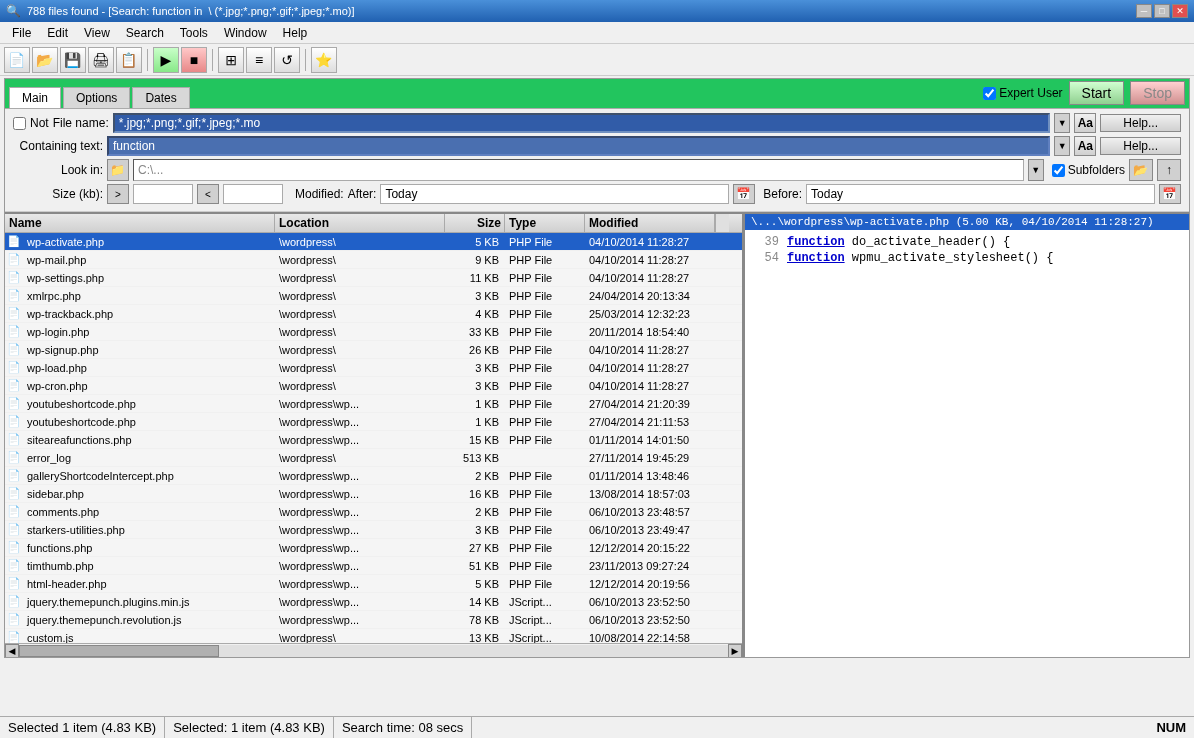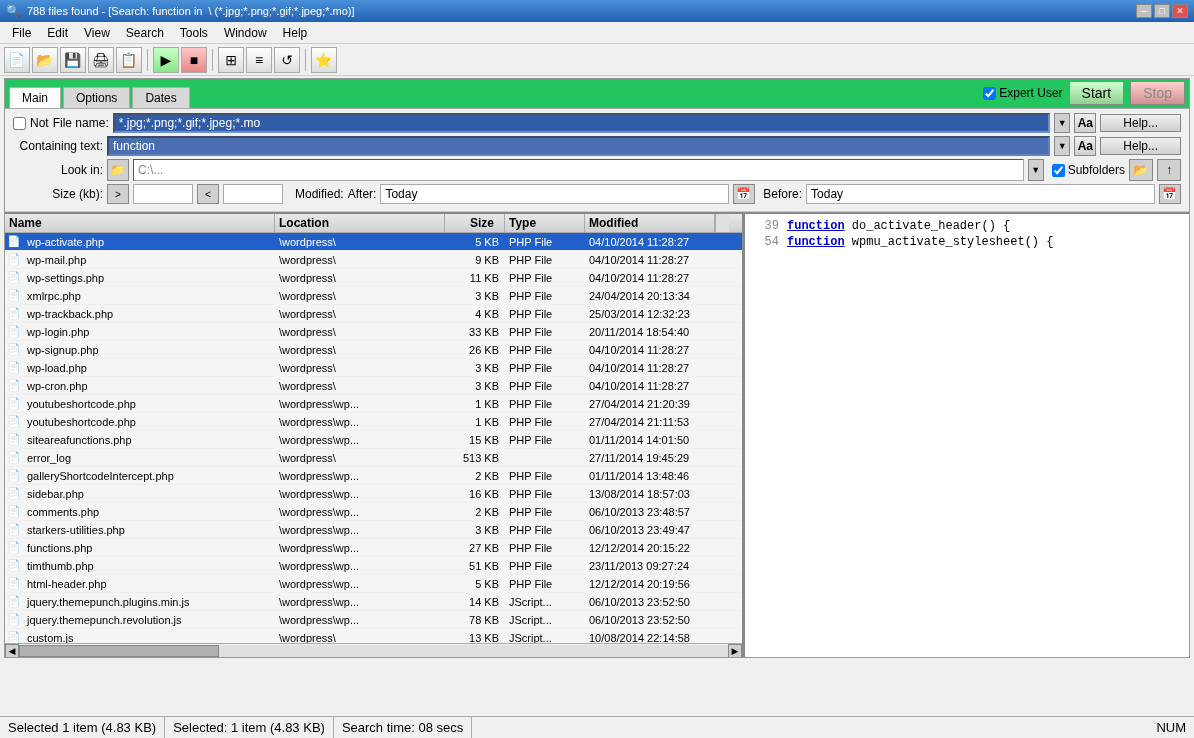--- a/index.html
+++ b/index.html
@@ -72,21 +72,21 @@
     #preview-header { background: #2060c8; color: white; padding: 2px 6px; font-size: 11px; display: flex; gap: 8px; }
     #preview-body { flex: 1; padding: 4px; font-family: 'Courier New', monospace; font-size: 12px; overflow: auto; }
     .code-line { display: flex; gap: 8px; padding: 1px 0; }
     .line-num { color: #888; width: 30px; text-align: right; flex-shrink: 0; }
     .line-code { flex: 1; }
     .code-keyword { color: #0000cc; font-weight: bold; text-decoration: underline; }
     
     
     #status-bar { height: 22px; background: #f0f0f0; border-top: 1px solid #aaa; display: flex; align-items: center; font-size: 11px; }
     .status-section { padding: 0 8px; border-right: 1px solid #aaa; height: 100%; display: flex; align-items: center; }
-    .status-section:last-child { border-right: none; margin-left: auto; }
+    .status-section:last-child { border-right: none; margin-left: auto; font-weight: bold; }
     
     
     .input-highlighted { background: #315ca8; color: white; border: 1px solid #5070b0; padding: 1px 4px; height: 20px; font-size: 12px; }
   </style>
 </head>
 <body>
 
 <div id="title-bar">
   <div id="title-bar-left">
     <span style="font-size:12px;">🔍</span>
@@ -199,21 +199,21 @@
     </div>
   </div>
 
   <div id="results-area" style="display:flex; flex:1; overflow:hidden; border-top:2px solid #888;">
 
     <div id="file-list" style="width:740px; display:flex; flex-direction:column; border-right:3px solid #888;">
 
       <div id="file-list-header" style="display:flex; background:linear-gradient(to bottom, #e8e8e8, #d0d0d0); border-bottom:1px solid #aaa; flex-shrink:0;">
         <div class="col-header col-name">Name</div>
         <div class="col-header col-location">Location</div>
-        <div class="col-header col-size" style="width:60px; text-align:right; padding-right:10px;">Size</div>
+        <div class="col-header col-size" style="width:60px; text-align:right; padding-right:3px;">Size</div>
         <div class="col-header col-type" style="width:80px;">Type</div>
         <div class="col-header col-modified" style="width:130px;">Modified</div>
         <div style="width:14px; background:#e0e0e0; border-left:1px solid #aaa;"></div>
       </div>
 
       <div id="file-list-body" style="flex:1; overflow-y:scroll; overflow-x:hidden;">
 
         <div class="file-row selected" style="background:#2060c8; color:white;">
           <div class="file-icon" style="color:#e0e0ff;">📄</div>
           <div class="file-cell name">wp-activate.php</div>
@@ -426,20 +426,23 @@
       <div style="height:14px; background:#f0f0f0; border-top:1px solid #aaa; display:flex; align-items:center;">
         <div style="width:14px; height:14px; background:#d0d0d0; border:1px solid #888; display:flex; align-items:center; justify-content:center; font-size:9px; cursor:pointer;">◀</div>
         <div style="flex:1; height:12px; background:#e0e0e0; position:relative;">
           <div style="position:absolute; left:0; width:200px; height:12px; background:#b0b0b0; border:1px solid #888;"></div>
         </div>
         <div style="width:14px; height:14px; background:#d0d0d0; border:1px solid #888; display:flex; align-items:center; justify-content:center; font-size:9px; cursor:pointer;">▶</div>
       </div>
     </div>
 
     <div id="preview-panel" style="flex:1; display:flex; flex-direction:column;">
+      <div id="preview-header" style="background:#2060c8; color:white; padding:2px 6px; font-size:11px; font-family: 'Courier New', monospace;">
+        <span>\...\wordpress\wp-activate.php  (5.00 KB,  04/10/2014 11:28:27)</span>
+      </div>
       <div id="preview-body" style="flex:1; padding:4px; font-family:'Courier New', monospace; font-size:12px; background:white; overflow:auto;">
         <div class="code-line">
           <span class="line-num">39</span>
           <span class="line-code"><span class="code-keyword">function</span> do_activate_header() {</span>
         </div>
         <div class="code-line">
           <span class="line-num">54</span>
           <span class="line-code"><span class="code-keyword">function</span> wpmu_activate_stylesheet() {</span>
         </div>
       </div>

